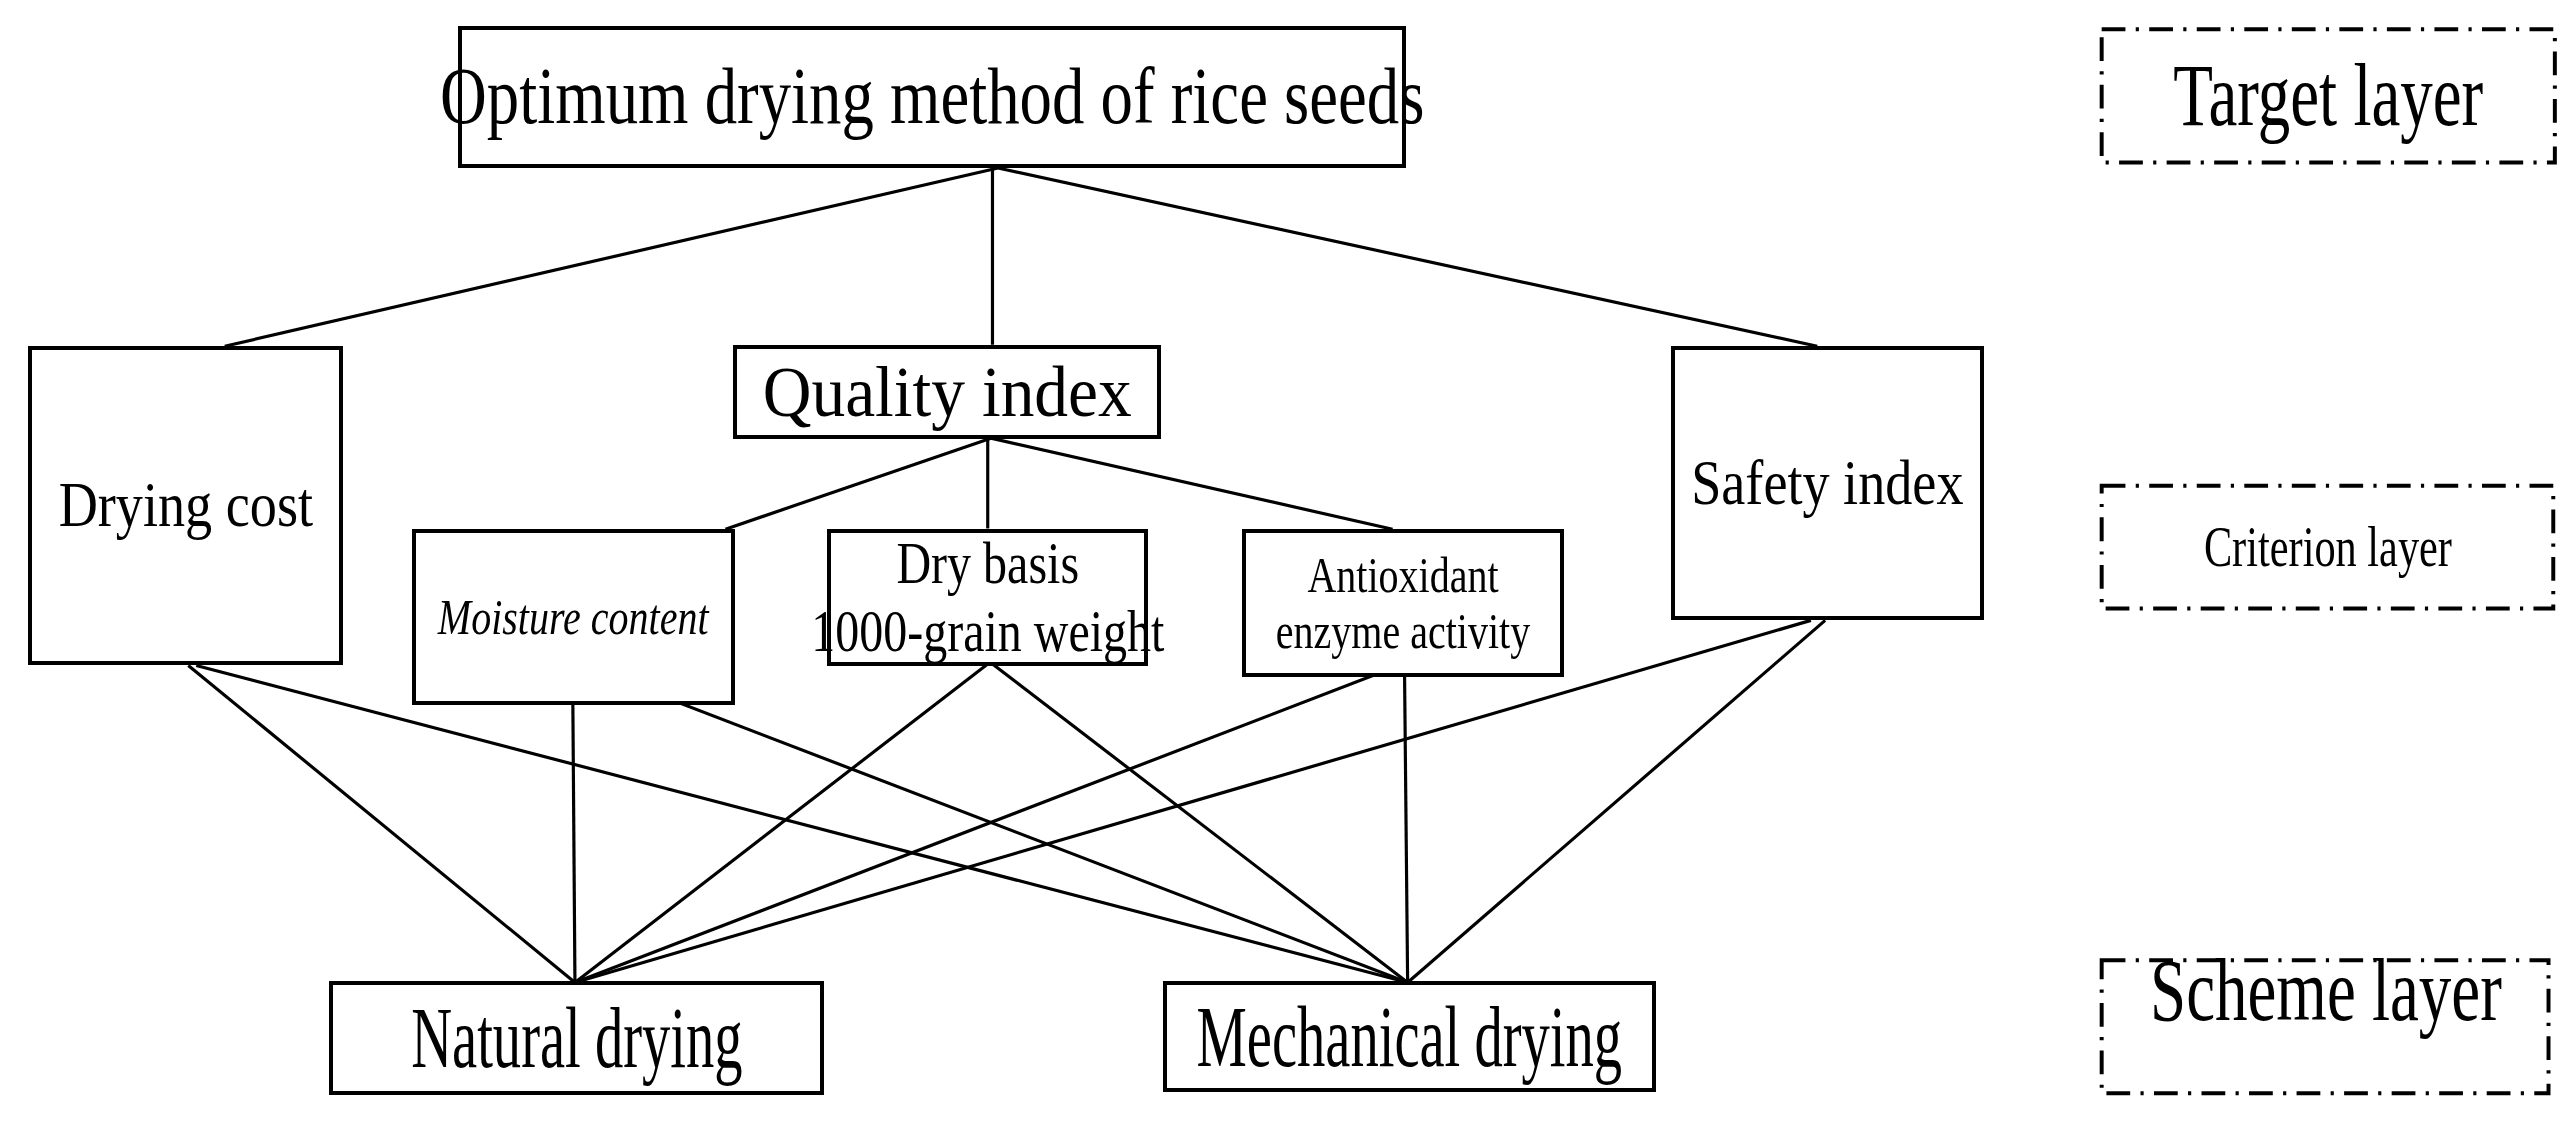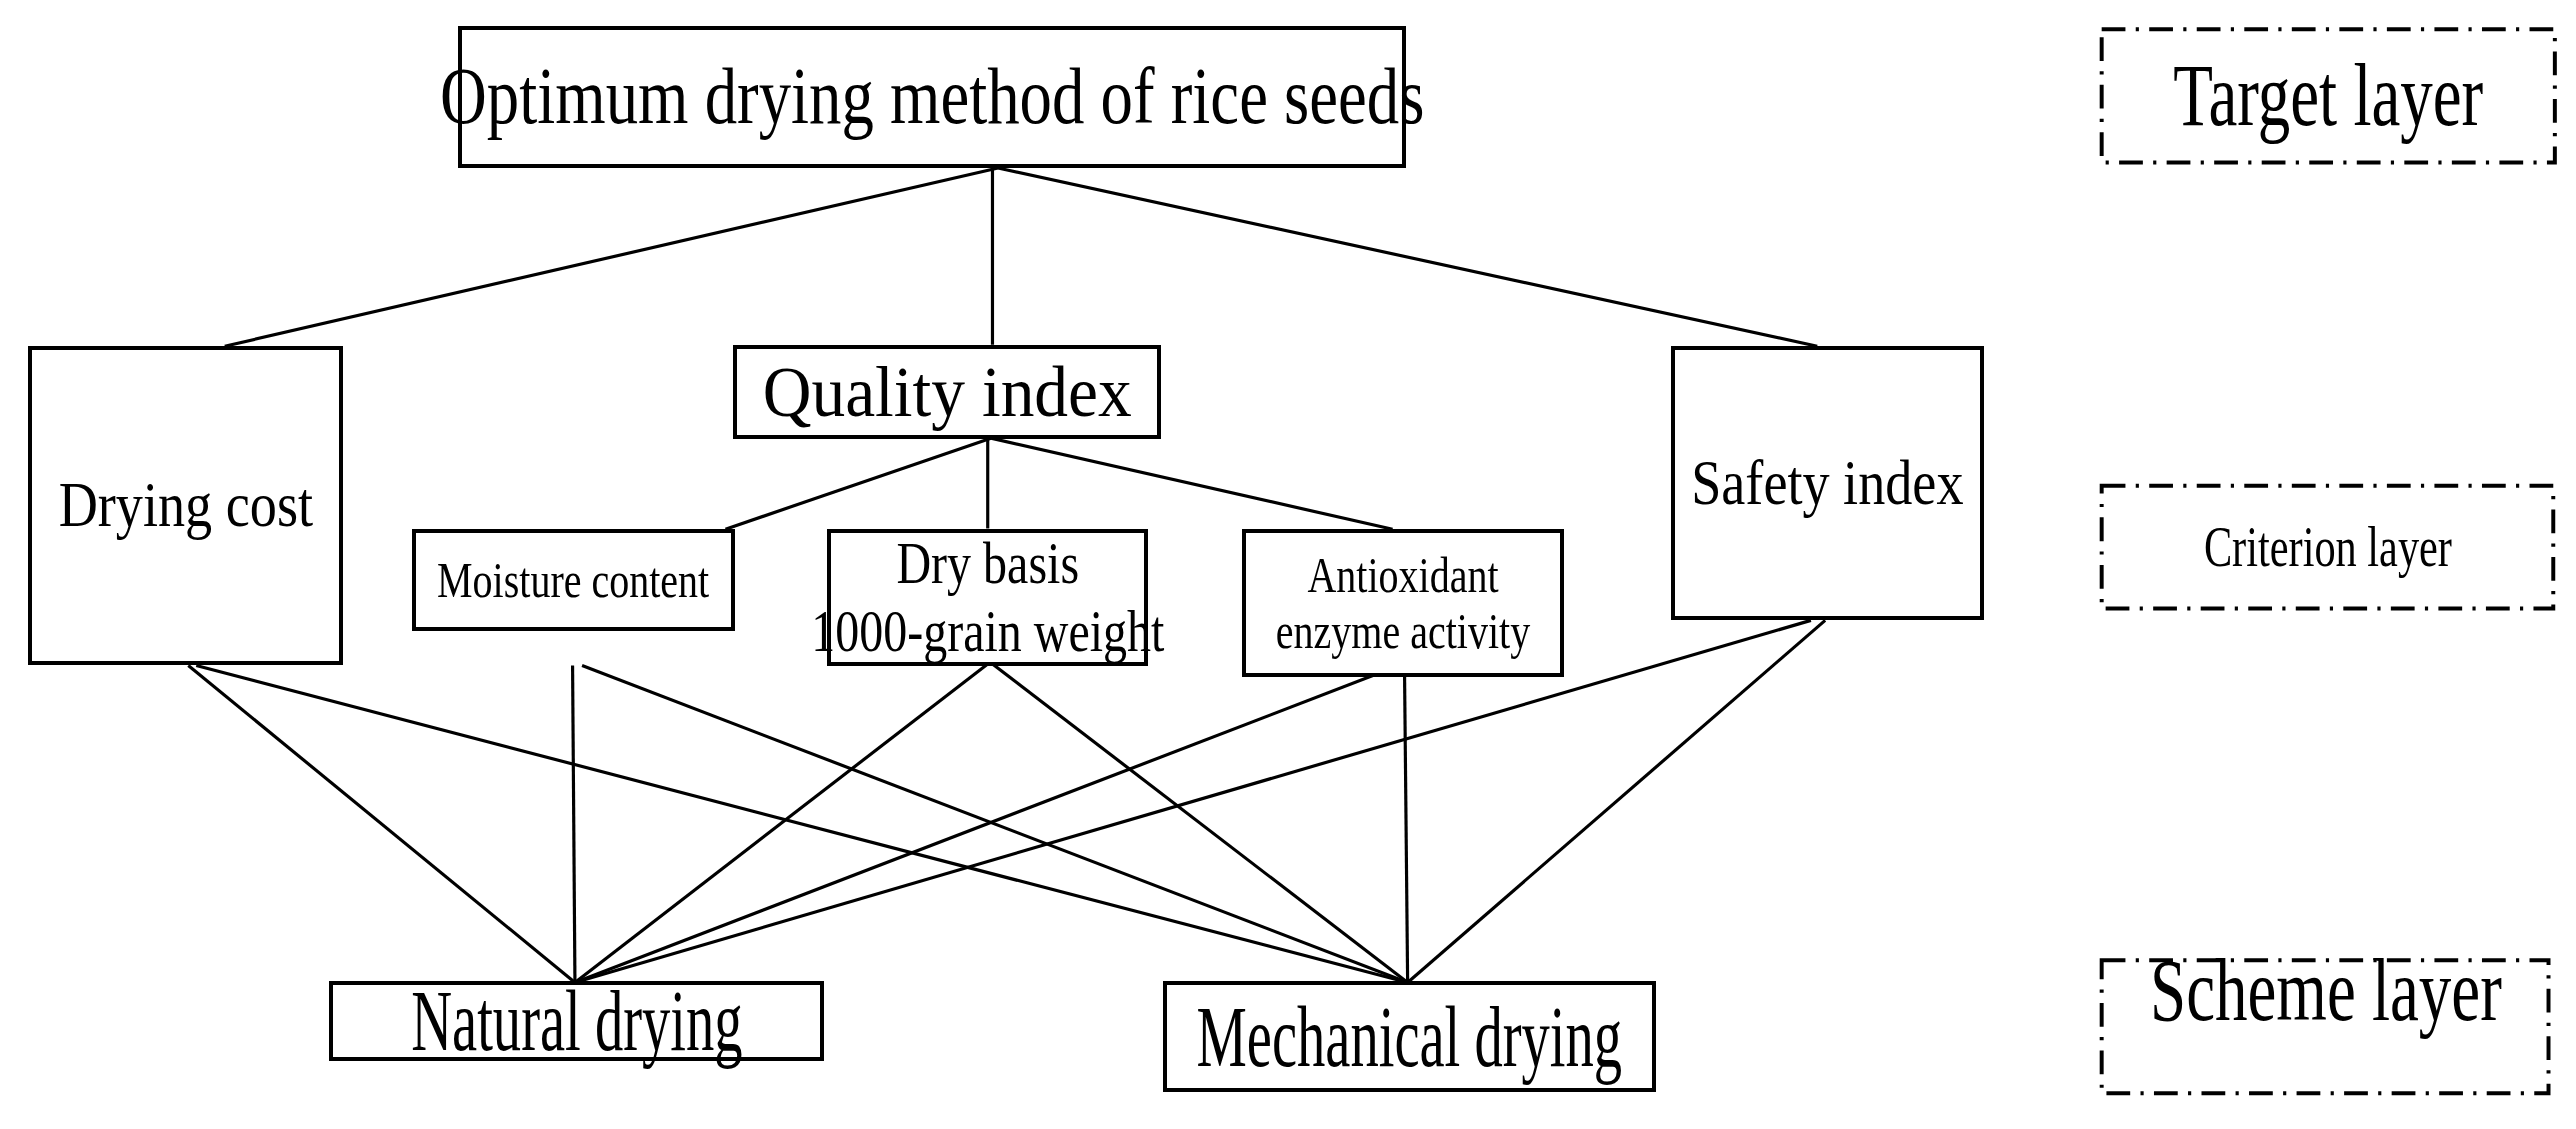--- a/index.html
+++ b/index.html
@@ -70,39 +70,39 @@
   </div>
 
   <div class="box" style="left:733px;top:345px;width:428px;height:94px;font-size:71px;">
     <span class="tx" style="--sx:.95">Quality index</span>
   </div>
 
   <div class="box" style="left:1671px;top:346px;width:313px;height:274px;font-size:63px;">
     <span class="tx" style="--sx:.86">Safety index</span>
   </div>
 
-  <div class="box" style="left:412px;top:529px;width:323px;height:102px;font-size:50px;">
+  <div class="box" style="left:412px;top:529px;width:323px;height:176px;font-size:50px;font-style:italic;">
     <span class="tx" style="--sx:.80">Moisture content</span>
   </div>
 
   <div class="box" style="left:827px;top:529px;width:321px;height:137px;font-size:60px;line-height:1.12;">
     <span class="tx2" style="--sx:.80">
       <span>Dry basis</span>
       <span>1000-grain weight</span>
     </span>
   </div>
 
   <div class="box" style="left:1242px;top:529px;width:322px;height:148px;font-size:50px;line-height:1.12;">
     <span class="tx2" style="--sx:.80">
       <span>Antioxidant</span>
       <span>enzyme activity</span>
     </span>
   </div>
 
-  <div class="box" style="left:329px;top:981px;width:495px;height:80px;font-size:87px;">
+  <div class="box" style="left:329px;top:981px;width:495px;height:114px;font-size:87px;">
     <span class="tx" style="--sx:.65">Natural drying</span>
   </div>
 
   <div class="box" style="left:1163px;top:981px;width:493px;height:111px;font-size:87px;">
     <span class="tx" style="--sx:.65">Mechanical drying</span>
   </div>
 
   <div class="plain" style="left:2102px;top:29px;width:453px;height:133px;font-size:89px;">
     <span class="tx" style="--sx:.73">Target layer</span>
   </div>

